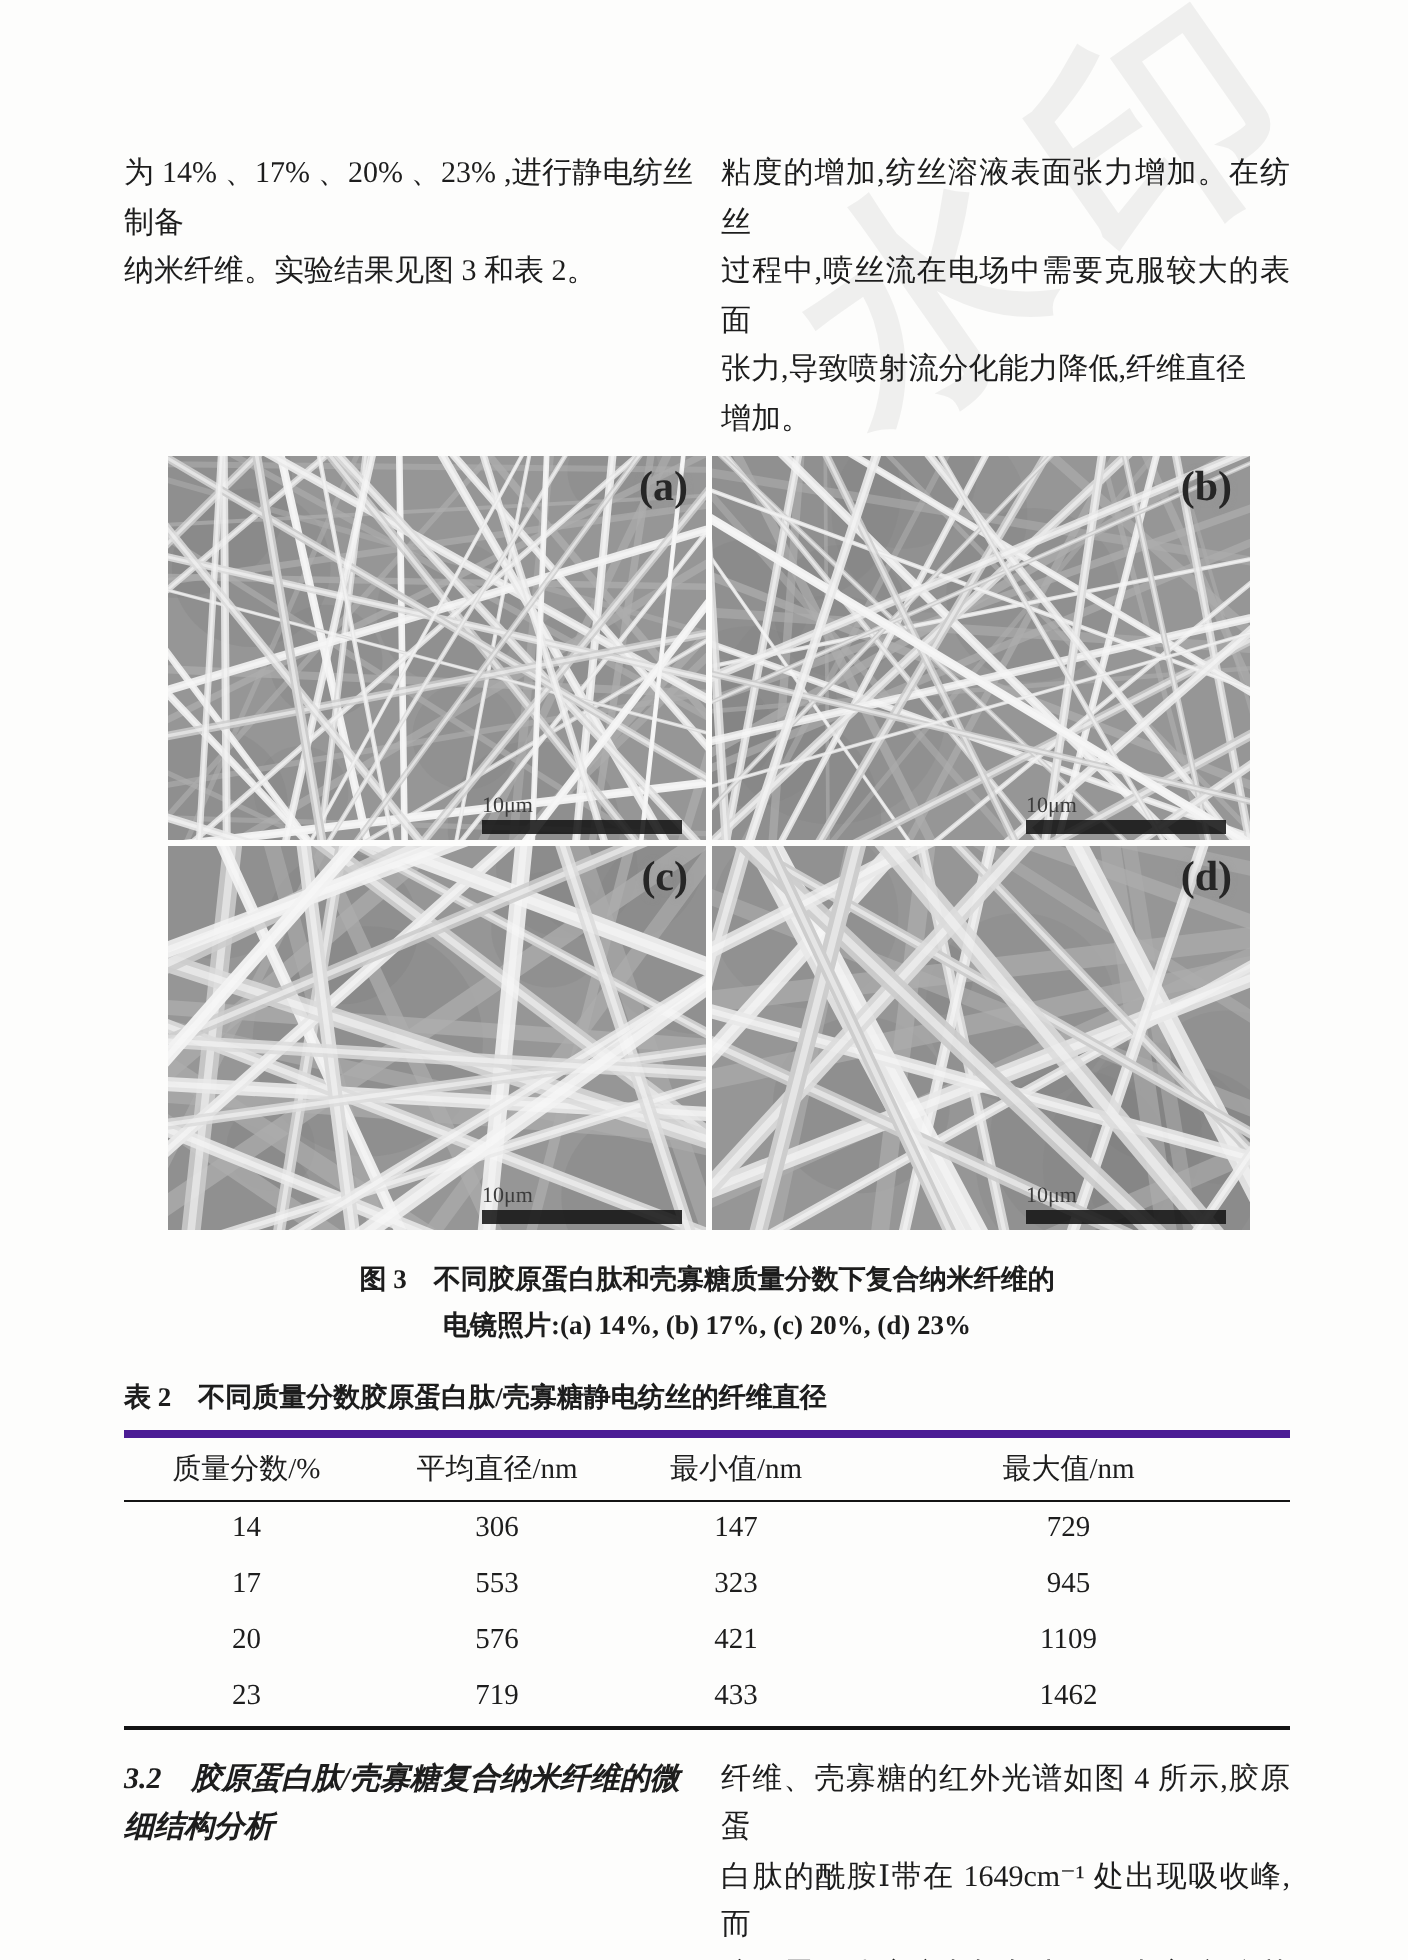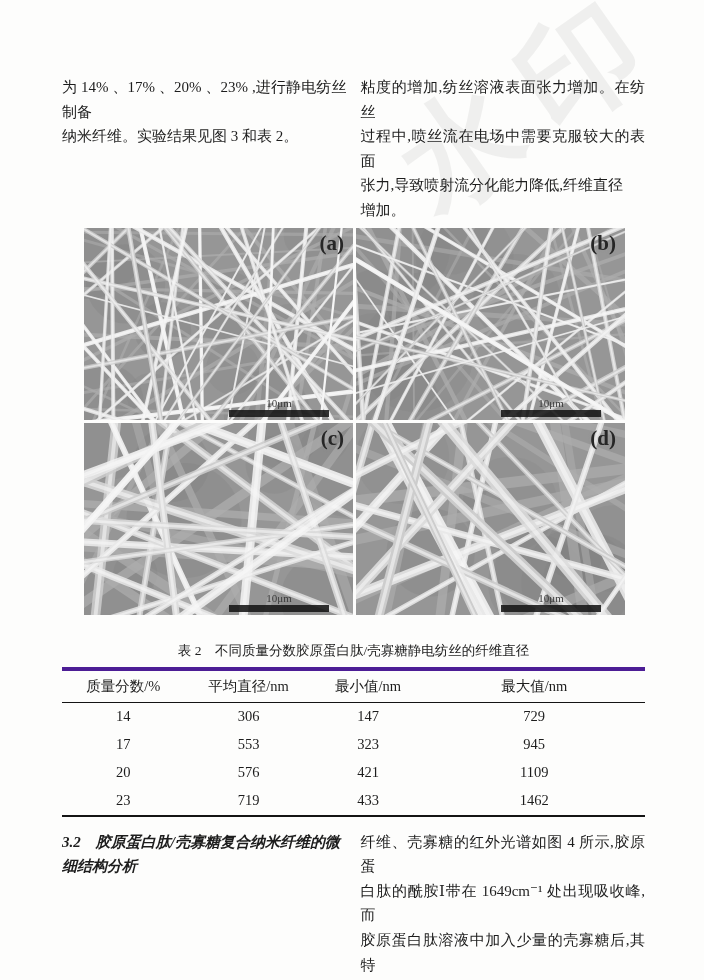--- a/index.html
+++ b/index.html
@@ -44,27 +44,27 @@
     gap:3px;background:#fdfdfc;
   }
   .panel{position:relative;overflow:hidden;background:#989898;}
   .panel svg{display:block;}
   .panel-label{
     position:absolute;top:3px;right:9px;
     font-family:"Liberation Serif","DejaVu Serif",serif;
     font-weight:bold;font-size:21px;color:#262626;
     text-shadow:0 0 3px rgba(150,150,150,.6);
   }
-  .scale-wrap{position:absolute;right:24px;bottom:3px;text-align:center;}
+  .scale-wrap{position:absolute;right:12px;bottom:3px;text-align:left;}
   .scale-text{display:block;font-size:11px;line-height:12px;color:#3c3c3c;margin-bottom:1px;}
   .scale-bar{display:block;width:100px;height:7px;background:#161616;opacity:.88;}
   
   .caption{margin-top:13px;text-align:center;font-size:13.5px;font-weight:bold;line-height:23px;}
   
-  .tbl-title{margin-top:27px;text-align:center;font-size:13.5px;font-weight:normal;}
+  .tbl-title{margin-top:16px;font-size:13.5px;font-weight:bold;}
   table.data{
     width:100%;border-collapse:collapse;margin-top:7px;
     font-size:14.5px;
     border-top:4px solid #4c1d95;border-bottom:2px solid #141414;
   }
   table.data th{
     font-weight:normal;padding:6px 2px;border-bottom:1.5px solid #141414;text-align:center;
   }
   table.data td{padding:5.5px 2px;text-align:center;}
   
@@ -466,20 +466,24 @@
             <line x1="480.8760870074601" y1="-153.80807450742282" x2="27.485663392233732" y2="505.31036991209544" stroke="#fafafa" stroke-width="2.0362203443422913" opacity="0.55" stroke-linecap="round"></line>
           </svg>
           <span class="panel-label">(d)</span>
           <span class="scale-wrap">
             <span class="scale-text">10μm</span>
             <span class="scale-bar"></span>
           </span>
         </div>
       </div>
 
+    <div class="caption">
+      <div>图 3　不同胶原蛋白肽和壳寡糖质量分数下复合纳米纤维的</div>
+      <div>电镜照片:(a) 14%, (b) 17%, (c) 20%, (d) 23%</div>
+    </div>
 
     <div class="tbl-title">表 2　不同质量分数胶原蛋白肽/壳寡糖静电纺丝的纤维直径</div>
 
     <table class="data">
       <colgroup>
         <col style="width:21%">
           <col style="width:22%">
           <col style="width:19%">
           <col style="width:38%">
       </colgroup>

